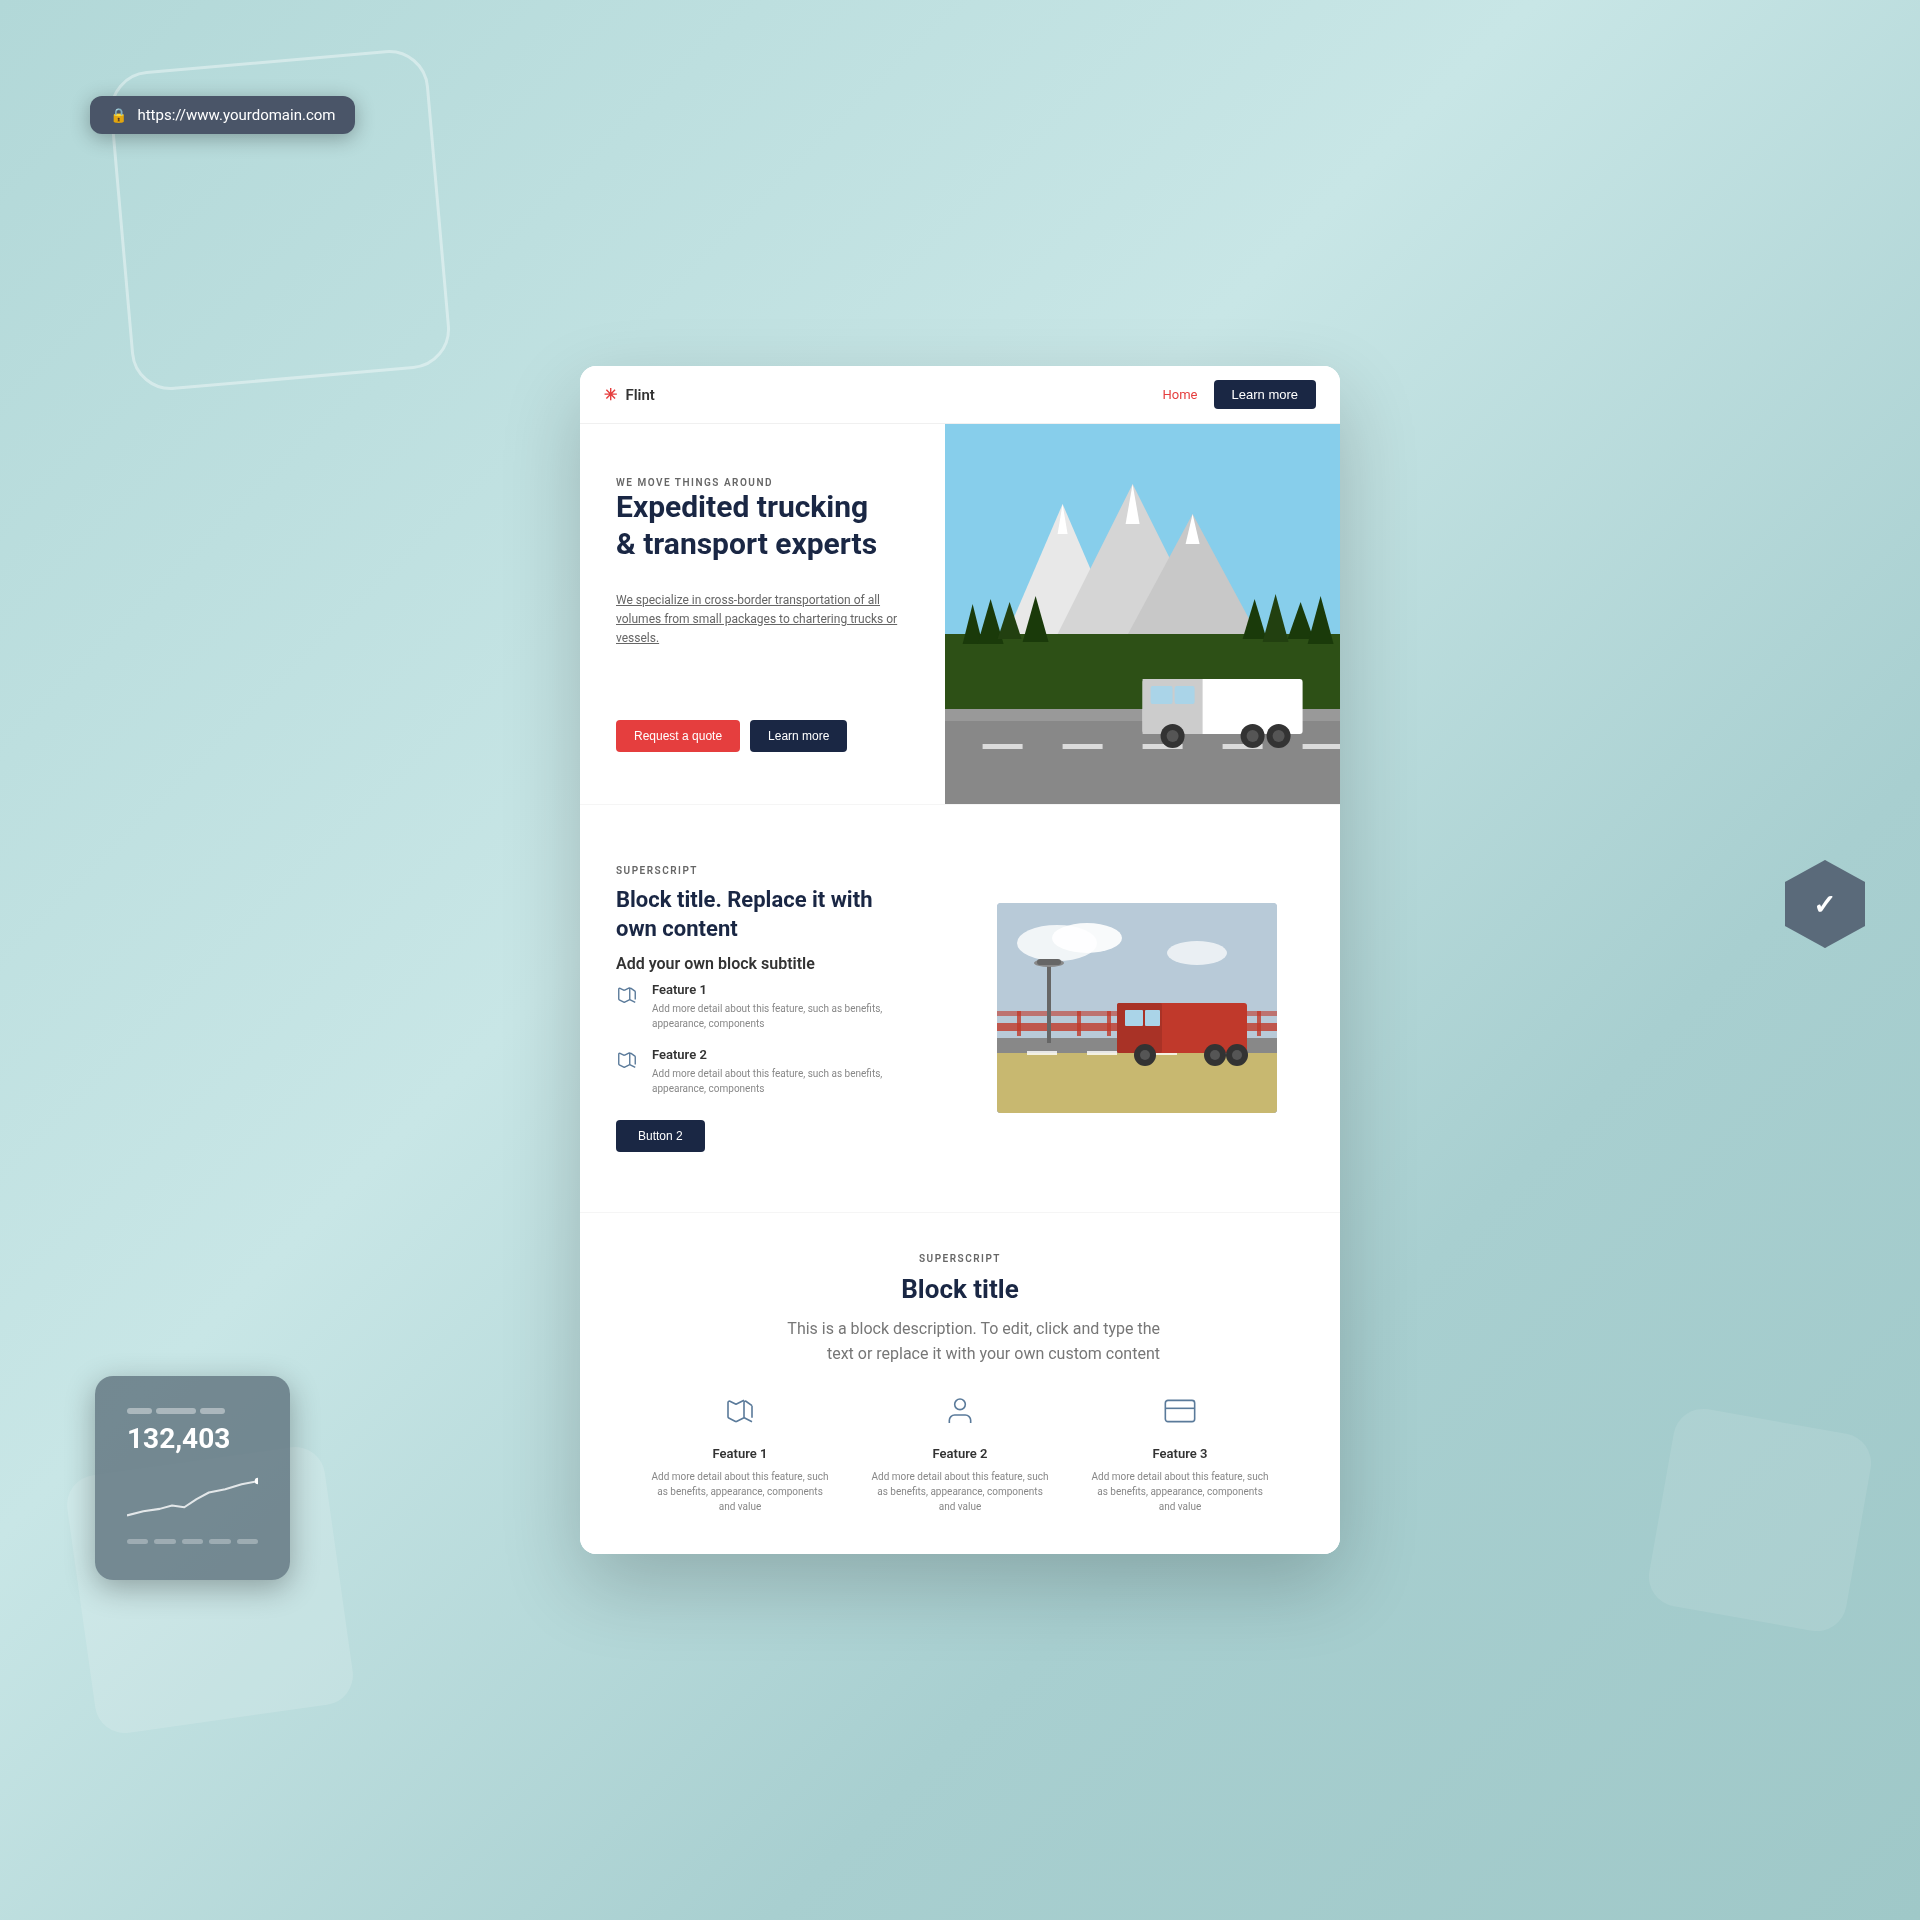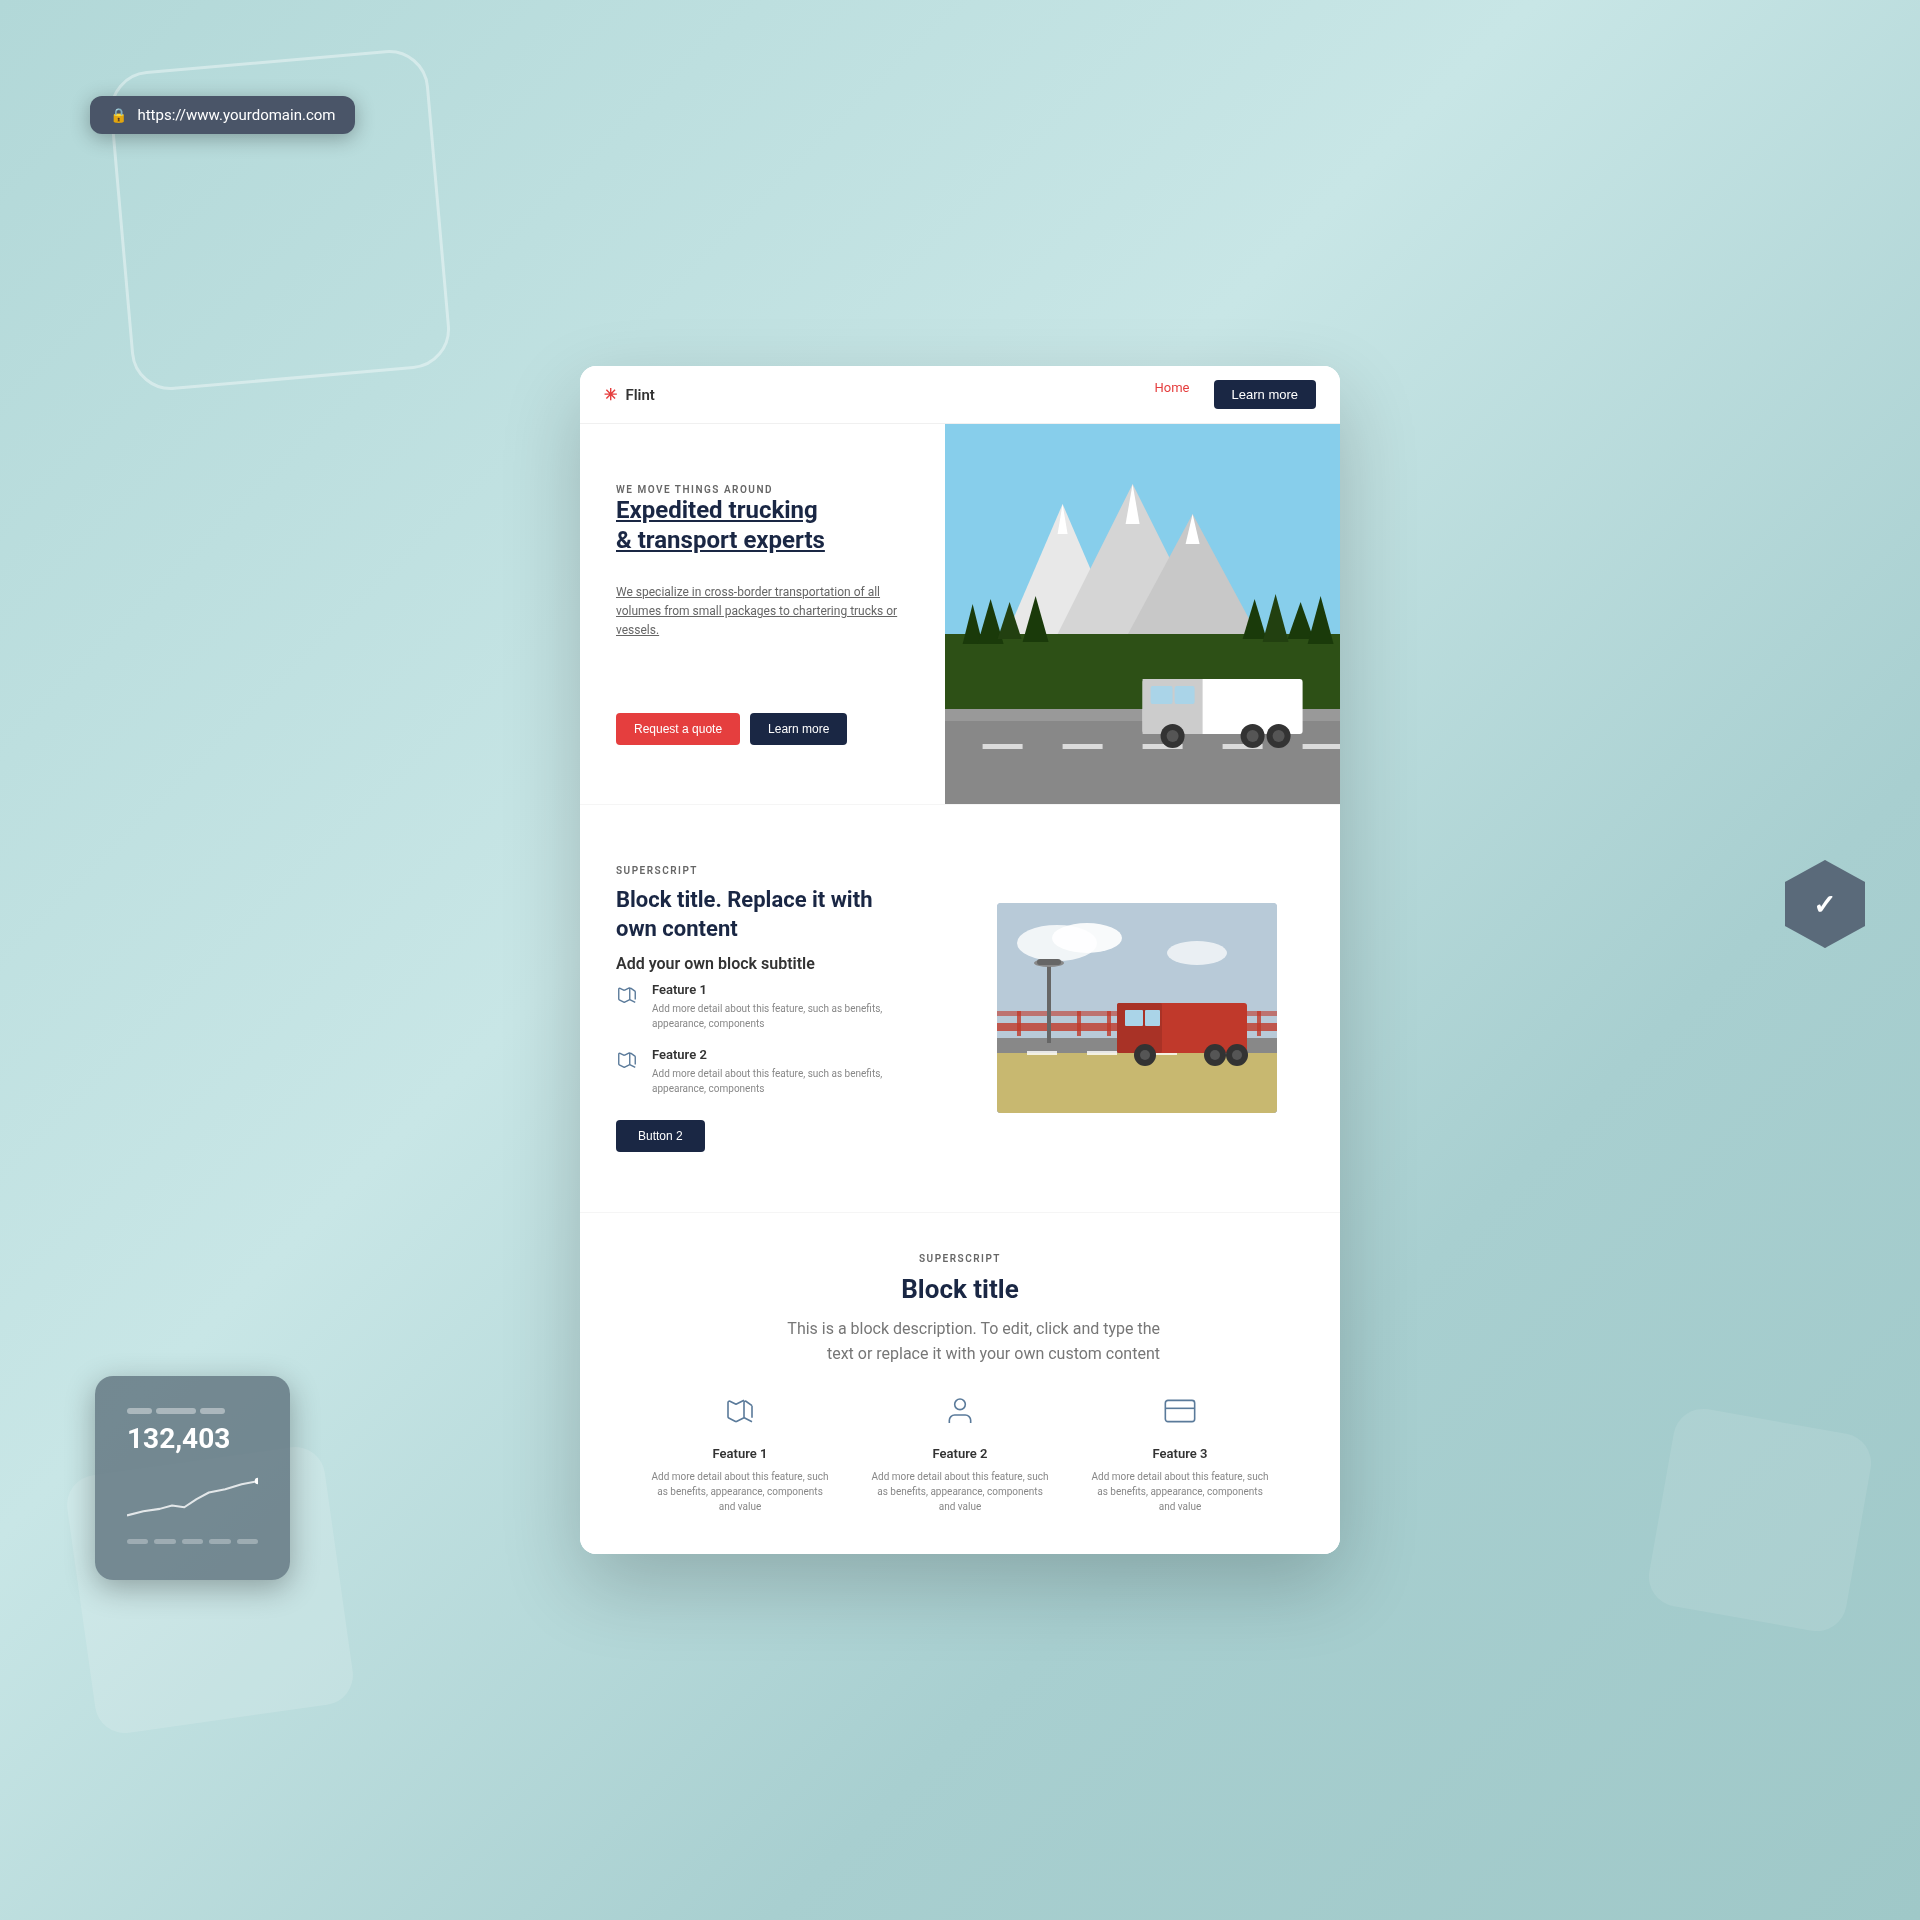--- a/index.html
+++ b/index.html
@@ -179,22 +179,22 @@
       font-size: 15px;
       color: #333;
     }
     .nav-brand .sun-icon {
       color: #e53e3e;
       font-size: 16px;
     }
 
     .nav-links {
       display: flex;
-      align-items: flex-start;
-      gap: 24px;
+      align-items: center;
+      gap: 16px;
     }
 
     .nav-link-home {
       color: #e53e3e;
       font-size: 13px;
       text-decoration: none;
     }
 
     .nav-btn-learn {
       background: #1a2744;
@@ -223,26 +223,25 @@
     .hero-superscript {
       font-size: 10px;
       font-weight: 600;
       letter-spacing: 1.5px;
       color: #666;
       text-transform: uppercase;
       margin-bottom: 0;
     }
 
     .hero-title {
-      font-size: 24px;
+      font-size: 30px;
       font-weight: 700;
       color: #1a2744;
       line-height: 1.25;
       margin-bottom: 28px;
-      text-decoration: underline;
     }
 
     .hero-desc {
       font-size: 12px;
       color: #666;
       line-height: 1.6;
       margin-bottom: 24px;
       text-decoration: underline;
     }
 

